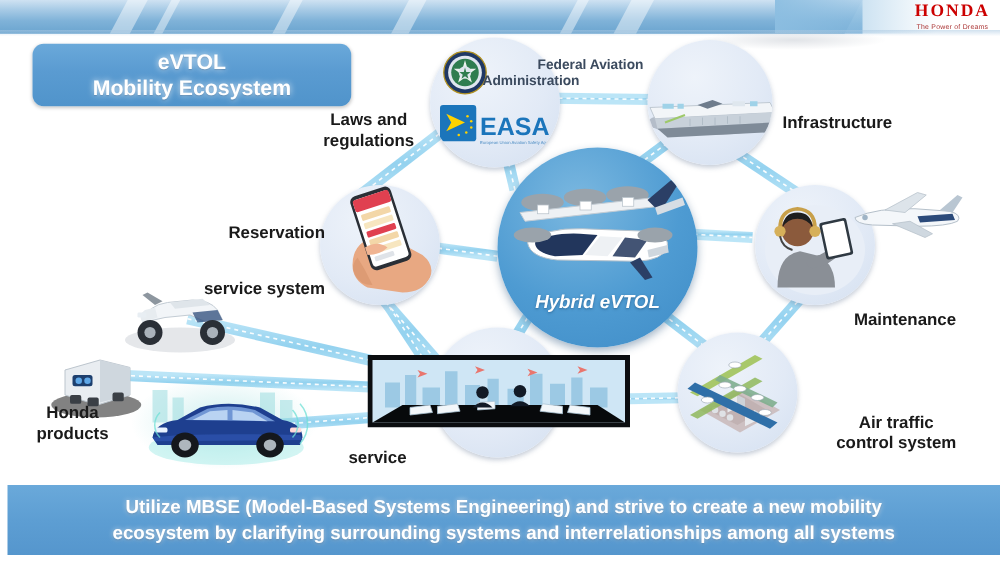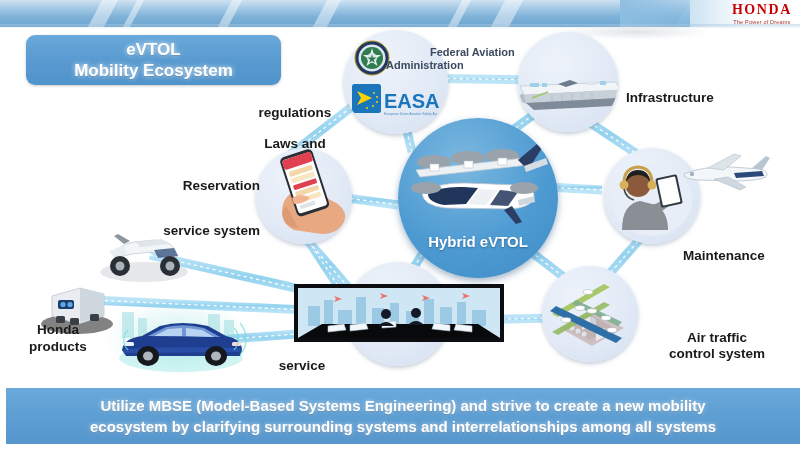--- a/index.html
+++ b/index.html
@@ -136,21 +136,21 @@
       <line x1="556" y1="318" x2="452" y2="320"></line>
       <line x1="352" y1="307" x2="300" y2="228"></line>
       <line x1="283" y1="160" x2="358" y2="102"></line>
       <line x1="150" y1="255" x2="348" y2="300"></line>
       <line x1="92" y1="300" x2="348" y2="312"></line>
       <line x1="150" y1="345" x2="350" y2="330"></line>
       <line x1="300" y1="232" x2="356" y2="296"></line>
     </g>
   </svg>
 
-  <div class="node center" style="left:398px;top:118px;width:160px;height:160px;">
+  <div class="node center" style="left:398px;top:118px;width:160px;height:160px;font-style:italic;">
     <svg class="fig" style="left:8px;top:18px;" width="146" height="96" viewBox="0 0 146 96">
 
       <ellipse cx="28" cy="26" rx="17" ry="7" fill="#9aa3ab"></ellipse>
       <ellipse cx="62" cy="22" rx="17" ry="7" fill="#9aa3ab"></ellipse>
       <ellipse cx="96" cy="20" rx="17" ry="7" fill="#9aa3ab"></ellipse>
 
       <path d="M10 34 L118 22 L122 29 L14 41 Z" fill="#eef1f4" stroke="#c3ccd4" stroke-width="0.8"></path>
 
       <rect x="24" y="28" width="9" height="7" fill="#ffffff" stroke="#b9c3cb" stroke-width="0.6"></rect>
       <rect x="58" y="25" width="9" height="7" fill="#ffffff" stroke="#b9c3cb" stroke-width="0.6"></rect>
@@ -194,21 +194,21 @@
       <circle cx="21" cy="24" r="1" fill="#ffd200"></circle>
       <circle cx="15" cy="26" r="1" fill="#ffd200"></circle>
       <text x="32" y="26" font-family="Liberation Sans, sans-serif" font-size="20" font-weight="bold" fill="#1b75bb">EASA</text>
       <text x="32" y="33" font-family="Liberation Sans, sans-serif" font-size="3.4" fill="#4f8ec4">European Union Aviation Safety Agency</text>
     </svg>
   </div>
   <div style="position:absolute;left:44px;top:46px;width:1px;height:1px;"></div>
   <div class="lbl" style="left:386px;top:46px;width:110px;text-align:left;font-size:11px;color:#3b4a5e;line-height:13px;padding-left:44px;">Federal Aviation</div>
   <div class="lbl" style="left:386px;top:59px;width:110px;text-align:left;font-size:11px;color:#3b4a5e;line-height:13px;">Administration</div>
 
-  <div class="lbl" style="left:232px;top:88px;width:126px;margin-top:48px;">Laws and</div>
+  <div class="lbl" style="left:232px;top:88px;width:126px;">Laws and</div>
   <div class="lbl" style="left:232px;top:105px;width:126px;">regulations</div>
 
   <div class="node" style="left:518px;top:32px;width:100px;height:100px;">
     <svg class="fig" style="left:-6px;top:22px;" width="112" height="60" viewBox="0 0 112 60">
       <ellipse cx="56" cy="44" rx="50" ry="10" fill="#8e98a4" opacity="0.55"></ellipse>
       <path d="M8 32 L104 28 L108 36 L12 41 Z" fill="#f2f5f8" stroke="#b9c4cd" stroke-width="0.7"></path>
       <path d="M12 41 L108 36 L106 44 L14 49 Z" fill="#c8d1da"></path>
       <path d="M14 49 L106 44 L100 52 L22 56 Z" fill="#7f8b98"></path>
       <rect x="18" y="29" width="9" height="4" fill="#9fd2e8"></rect>
       <rect x="30" y="29" width="5" height="4" fill="#9fd2e8"></rect>

